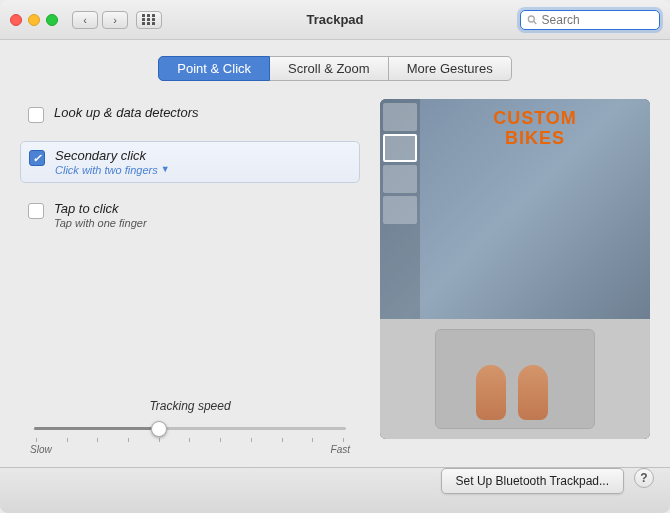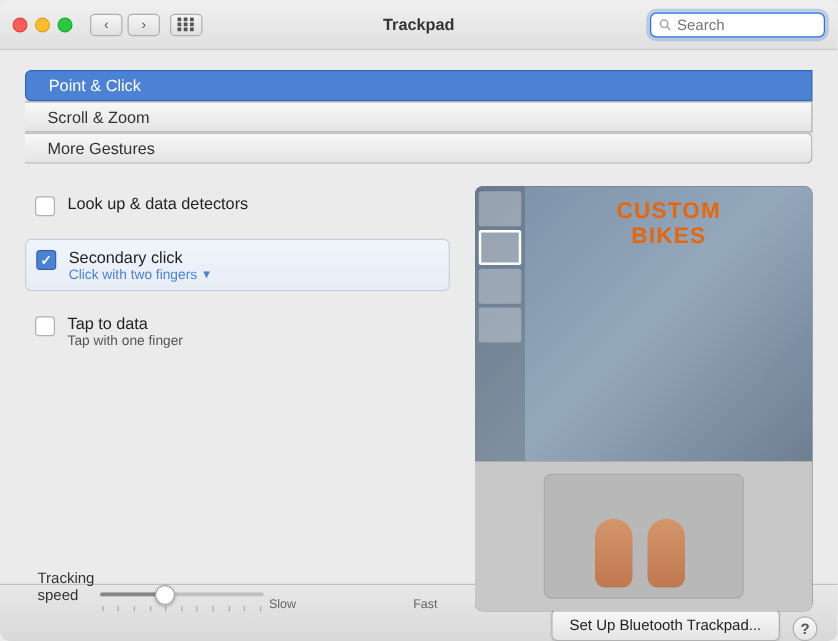--- a/index.html
+++ b/index.html
@@ -116,21 +116,20 @@
       padding: 16px 20px 12px;
       height: calc(513px - 40px - 46px);
     }
 
     
     .tabs {
       display: flex;
       justify-content: center;
       gap: 0;
       margin-bottom: 18px;
-      flex-direction: column;
     }
     .tab {
       padding: 4px 18px;
       font-size: 13px;
       border: 1px solid #b0b0b0;
       background: linear-gradient(to bottom, #f8f8f8, #e4e4e4);
       cursor: pointer;
       color: #333;
     }
     .tab:first-child { border-radius: 5px 0 0 5px; }
@@ -148,20 +147,21 @@
       flex: 1;
       gap: 20px;
     }
 
     
     .left-panel {
       flex: 1;
       display: flex;
       flex-direction: column;
       gap: 12px;
+      font-style: italic;
     }
 
     .option-row {
       display: flex;
       align-items: flex-start;
       gap: 10px;
       padding: 6px 8px;
       border-radius: 5px;
     }
     .option-row.highlighted {
@@ -217,22 +217,22 @@
 
     .dropdown-chevron {
       font-size: 9px;
       color: #4b82d4;
     }
 
     
     .tracking-speed {
       margin-top: auto;
       display: flex;
-      flex-direction: row;
-      align-items: flex-end;
+      flex-direction: column;
+      align-items: center;
       padding: 8px 10px 0;
     }
     .tracking-label {
       font-size: 12px;
       color: #333;
       margin-bottom: 6px;
     }
     .slider-container {
       width: 100%;
       position: relative;
@@ -376,21 +376,21 @@
     }
     .finger.left  { left: 40px; }
     .finger.right { left: 82px; }
 
     
     .bottom-bar {
       height: 46px;
       background: linear-gradient(to bottom, #e8e8e8, #d8d8d8);
       border-top: 1px solid #c0c0c0;
       display: flex;
-      align-items: flex-end;
+      align-items: flex-start;
       justify-content: flex-end;
       padding: 0 16px;
       gap: 10px;
     }
     .setup-btn {
       padding: 5px 14px;
       background: linear-gradient(to bottom, #f8f8f8, #e4e4e4);
       border: 1px solid #b0b0b0;
       border-radius: 5px;
       font-size: 12px;
@@ -475,21 +475,21 @@
           <span class="option-sub">
             <span>Click with two fingers</span>
             <span class="dropdown-chevron">▼</span>
           </span>
         </div>
       </div>
 
       <div class="option-row">
         <div class="checkbox-wrap"></div>
         <div class="option-text">
-          <span class="option-label">Tap to data</span>
+          <span class="option-label">Tap to click</span>
           <span class="option-sub-plain">Tap with one finger</span>
         </div>
       </div>
 
       <div class="tracking-speed">
         <span class="tracking-label">Tracking speed</span>
         <div class="slider-container">
           <div class="slider-track">
             <div class="slider-fill"></div>
             <div class="slider-thumb"></div>

